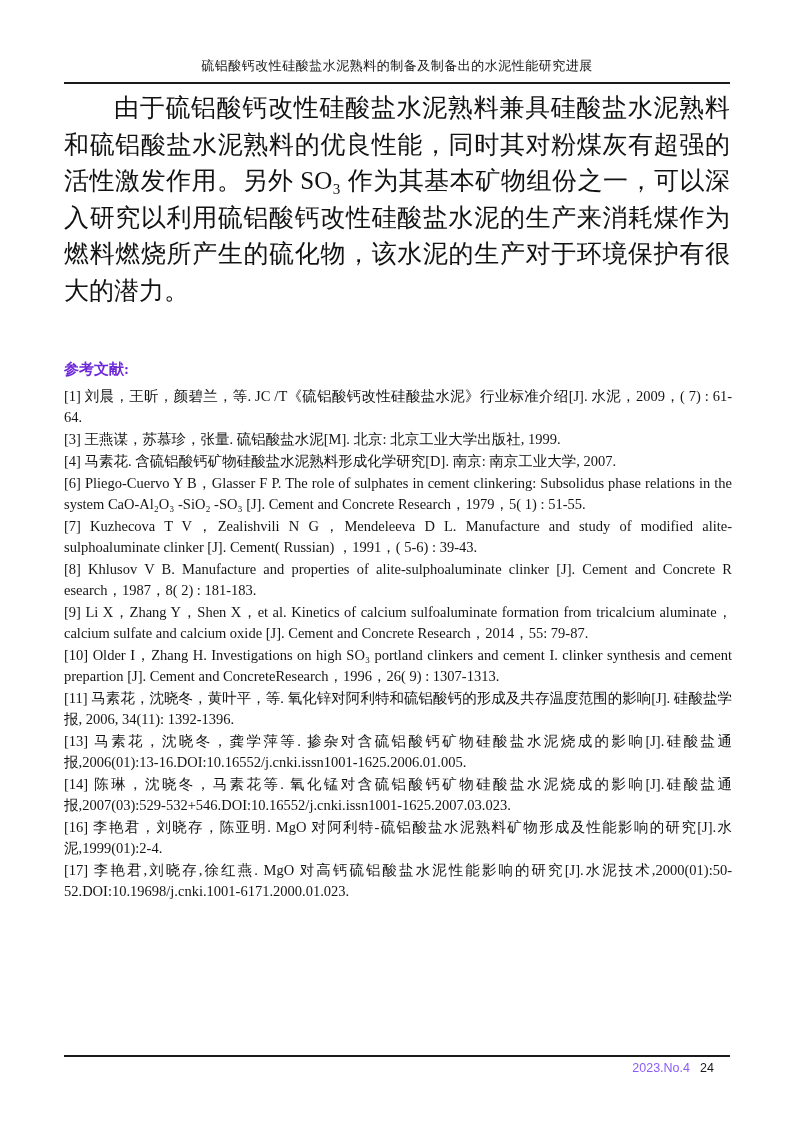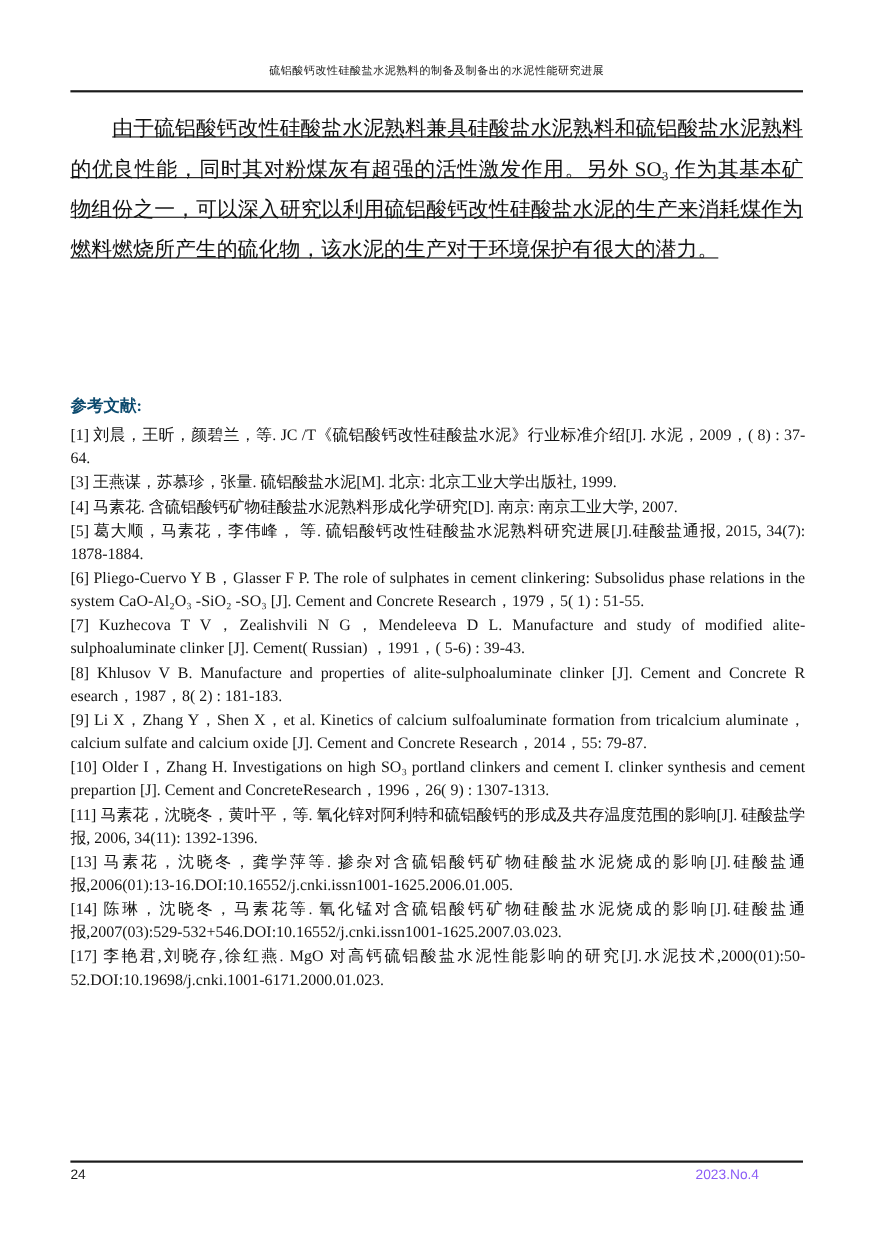--- a/index.html
+++ b/index.html
@@ -9,66 +9,65 @@
     height: 1122px;
     background: #ffffff;
     font-family: "Liberation Serif", "DejaVu Serif", serif;
     color: #111111;
     overflow: hidden;
   }
   .running-title {
     position: absolute;
     top: 57px; left: 64px; width: 666px;
     text-align: center;
-    font-size: 10px;
+    font-size: 13px;
     letter-spacing: 0.5px;
     color: #161616;
     white-space: nowrap;
   }
   .rule {
     position: absolute;
     left: 64px; width: 666px;
     height: 2px;
     background: #1b1b1b;
   }
   .rule-top { top: 82px; }
   .rule-bottom { top: 1055px; }
   .body-para {
     position: absolute;
-    top: 100px; left: 64px; width: 666px;
+    top: 90px; left: 64px; width: 666px;
     margin: 0;
-    font-size: 19px;
+    font-size: 25px;
     line-height: 36.5px;
     text-align: justify;
     text-indent: 2em;
     color: #121212;
-    text-decoration: underline;
   }
   .refs-heading {
     position: absolute;
     top: 360px; left: 64px;
     font-size: 15px;
     font-weight: bold;
-    color: #0c4a6e;
+    color: #6d28d9;
   }
   .refs-list {
     position: absolute;
     top: 386px; left: 64px; width: 668px;
     font-size: 14.5px;
     line-height: 21px;
     color: #141414;
   }
   .refs-list p.ref {
     margin: 0 0 1px 0;
     text-align: justify;
   }
   .footer-pageno {
     position: absolute;
     top: 1061px; left: 64px; width: 650px;
-    text-align: left;
+    text-align: right;
     font-size: 12.5px;
     font-family: "Liberation Sans", "DejaVu Sans", sans-serif;
     color: #1a1a1a;
   }
   .footer-issue {
     position: absolute;
     top: 1061px; right: 103px;
     font-size: 12.5px;
     font-family: "Liberation Sans", "DejaVu Sans", sans-serif;
     color: #8b5cf6;
@@ -81,32 +80,32 @@
 
   <div class="running-title">硫铝酸钙改性硅酸盐水泥熟料的制备及制备出的水泥性能研究进展</div>
 
   <div class="rule rule-top"></div>
 
   <p class="body-para">由于硫铝酸钙改性硅酸盐水泥熟料兼具硅酸盐水泥熟料和硫铝酸盐水泥熟料的优良性能，同时其对粉煤灰有超强的活性激发作用。另外 SO₃ 作为其基本矿物组份之一，可以深入研究以利用硫铝酸钙改性硅酸盐水泥的生产来消耗煤作为燃料燃烧所产生的硫化物，该水泥的生产对于环境保护有很大的潜力。</p>
 
   <div class="refs-heading">参考文献:</div>
 
   <div class="refs-list">
-      <p class="ref">[1] 刘晨，王昕，颜碧兰，等.  JC /T《硫铝酸钙改性硅酸盐水泥》行业标准介绍[J].  水泥，2009，( 8) : 37-64.</p>
+      <p class="ref">[1] 刘晨，王昕，颜碧兰，等.  JC /T《硫铝酸钙改性硅酸盐水泥》行业标准介绍[J].  水泥，2009，( 7) : 61-64.</p>
       <p class="ref">[3] 王燕谋，苏慕珍，张量. 硫铝酸盐水泥[M]. 北京: 北京工业大学出版社, 1999.</p>
       <p class="ref">[4] 马素花. 含硫铝酸钙矿物硅酸盐水泥熟料形成化学研究[D]. 南京: 南京工业大学, 2007.</p>
-      <p class="ref">[5] 葛大顺，马素花，李伟峰， 等. 硫铝酸钙改性硅酸盐水泥熟料研究进展[J].硅酸盐通报, 2015, 34(7): 1878-1884.</p>
       <p class="ref">[6] Pliego-Cuervo Y B，Glasser F P.   The role of sulphates in cement clinkering: Subsolidus phase relations in the system CaO-Al₂O₃ -SiO₂ -SO₃ [J].  Cement and Concrete  Research，1979，5( 1) : 51-55.</p>
       <p class="ref">[7] Kuzhecova T V，Zealishvili N G，Mendeleeva D L.   Manufacture and study of modified alite-sulphoaluminate clinker [J].   Cement(  Russian) ，1991，( 5-6) : 39-43.</p>
       <p class="ref">[8] Khlusov V B.   Manufacture and properties of alite-sulphoaluminate clinker [J].   Cement and Concrete  R esearch，1987，8( 2) : 181-183.</p>
       <p class="ref">[9] Li X，Zhang Y，Shen X，et al.   Kinetics of calcium sulfoaluminate formation from tricalcium aluminate，calcium sulfate and calcium oxide [J].  Cement and Concrete  Research，2014，55: 79-87.</p>
       <p class="ref">[10] Older I，Zhang H.   Investigations on high SO₃ portland clinkers and cement I.   clinker synthesis and cement prepartion [J].   Cement and ConcreteResearch，1996，26( 9) : 1307-1313.</p>
       <p class="ref">[11] 马素花，沈晓冬，黄叶平，等. 氧化锌对阿利特和硫铝酸钙的形成及共存温度范围的影响[J]. 硅酸盐学报, 2006, 34(11): 1392-1396.</p>
       <p class="ref">[13] 马素花，沈晓冬，龚学萍等. 掺杂对含硫铝酸钙矿物硅酸盐水泥烧成的影响[J].硅酸盐通报,2006(01):13-16.DOI:10.16552/j.cnki.issn1001-1625.2006.01.005.</p>
       <p class="ref">[14] 陈琳，沈晓冬，马素花等. 氧化锰对含硫铝酸钙矿物硅酸盐水泥烧成的影响[J].硅酸盐通报,2007(03):529-532+546.DOI:10.16552/j.cnki.issn1001-1625.2007.03.023.</p>
+      <p class="ref">[16] 李艳君，刘晓存，陈亚明. MgO 对阿利特-硫铝酸盐水泥熟料矿物形成及性能影响的研究[J].水泥,1999(01):2-4.</p>
       <p class="ref">[17] 李艳君,刘晓存,徐红燕.  MgO 对高钙硫铝酸盐水泥性能影响的研究[J].水泥技术,2000(01):50-52.DOI:10.19698/j.cnki.1001-6171.2000.01.023.</p>
     </div>
 
   <div class="rule rule-bottom"></div>
 
   <div class="footer-pageno">24</div>
 
   <div class="footer-issue">2023.No.4</div>
 
 </div>

